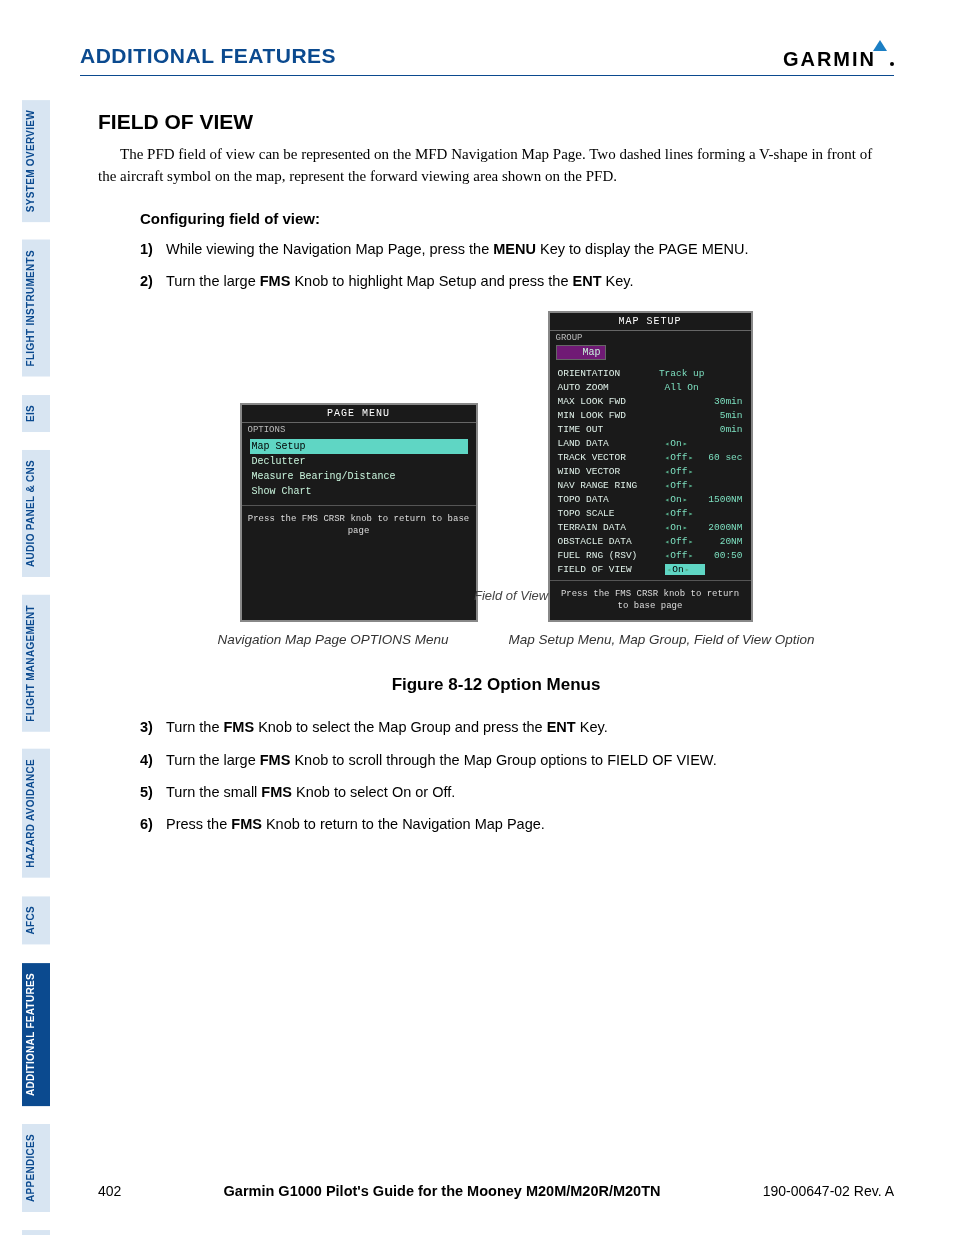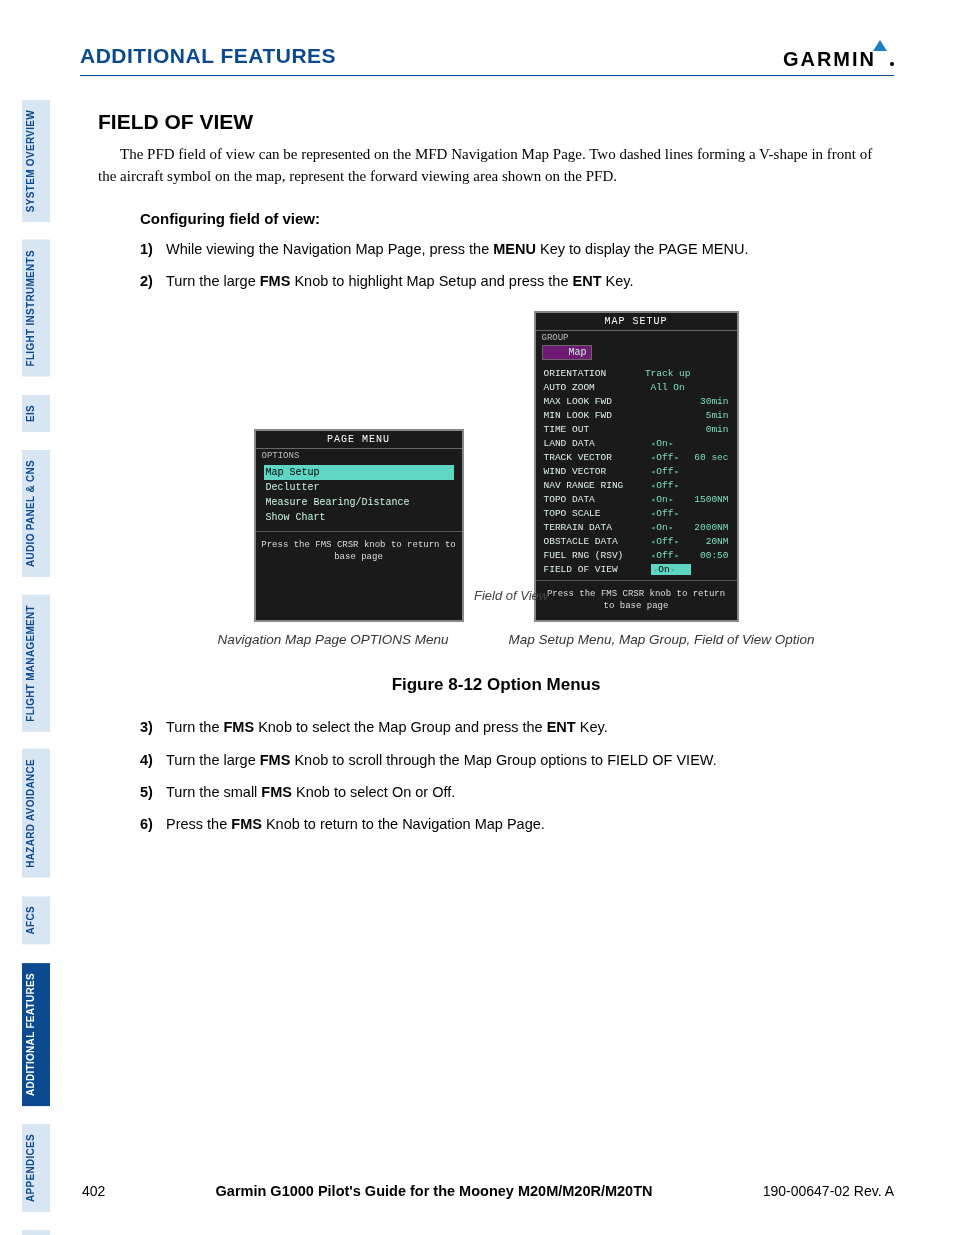--- a/index.html
+++ b/index.html
@@ -131,22 +131,22 @@
     position: relative;
   }
   .panel {
     background: #1a1a1a;
     border: 2px solid #888;
     color: #dfefe8;
     font-family: 'Courier New', monospace;
     font-size: 10px;
   }
   .panel-left {
-    width: 210px;
-    margin-top: 118px;
+    width: 238px;
+    margin-top: 92px;
   }
   .panel-title {
     color: #fff;
     text-align: center;
     padding: 3px 0;
     font-size: 10px;
     letter-spacing: 1px;
     border-bottom: 1px solid #666;
   }
   .panel-group-label {
@@ -242,21 +242,21 @@
     font-weight: bold;
     font-size: 17px;
     margin-top: 28px;
     margin-bottom: 22px;
   }
 
   
   .page-footer {
     position: absolute;
     bottom: 36px;
-    left: 82px;
+    left: 98px;
     right: 60px;
     display: flex;
     justify-content: space-between;
     align-items: center;
     font-size: 14px;
   }
   .footer-center {
     font-weight: bold;
     font-size: 14.5px;
   }

